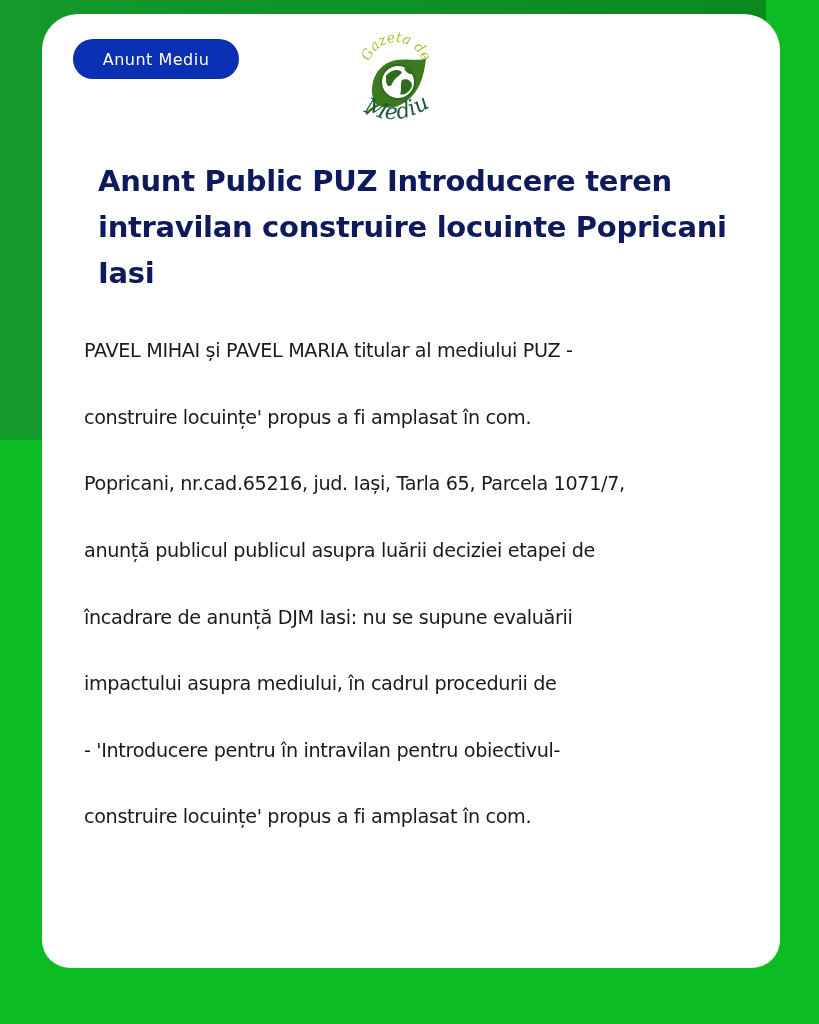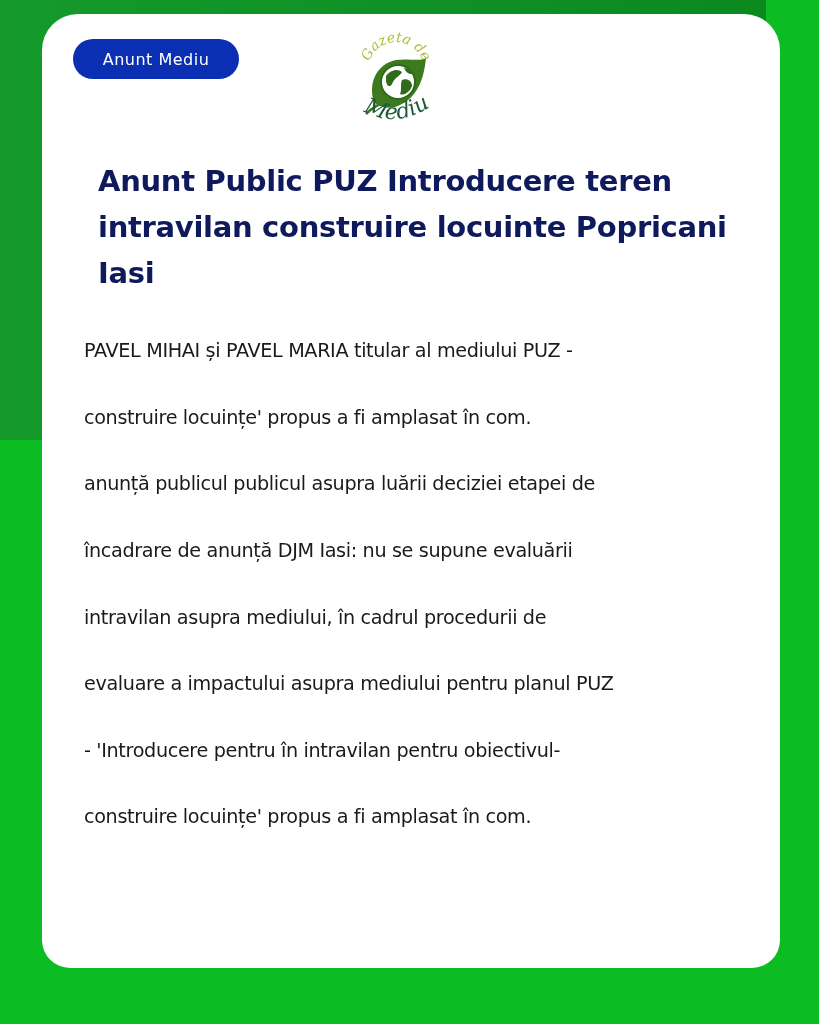--- a/index.html
+++ b/index.html
@@ -123,24 +123,24 @@
           <textPath href="#arcBottom" startOffset="50%" text-anchor="middle">Mediu</textPath>
         </text>
       </svg>
     </div>
 
     <h1 class="title">Anunt Public PUZ Introducere teren intravilan construire locuinte Popricani Iasi</h1>
 
     <div class="body-text">
       <div>PAVEL MIHAI și PAVEL MARIA titular al mediului PUZ -</div>
       <div>construire locuințe' propus a fi amplasat în com.</div>
+      <div>Popricani, nr.cad.65216, jud. Iași, Tarla 65, Parcela 1071/7,</div>
       <div>anunță publicul publicul asupra luării deciziei etapei de</div>
       <div>încadrare de anunță DJM Iasi: nu se supune evaluării</div>
-      <div>intravilan asupra mediului, în cadrul procedurii de</div>
-      <div>evaluare a impactului asupra mediului pentru planul PUZ</div>
+      <div>impactului asupra mediului, în cadrul procedurii de</div>
       <div>- 'Introducere pentru în intravilan pentru obiectivul-</div>
       <div>construire locuințe' propus a fi amplasat în com.</div>
       
       
       
       
       
       
       
       

